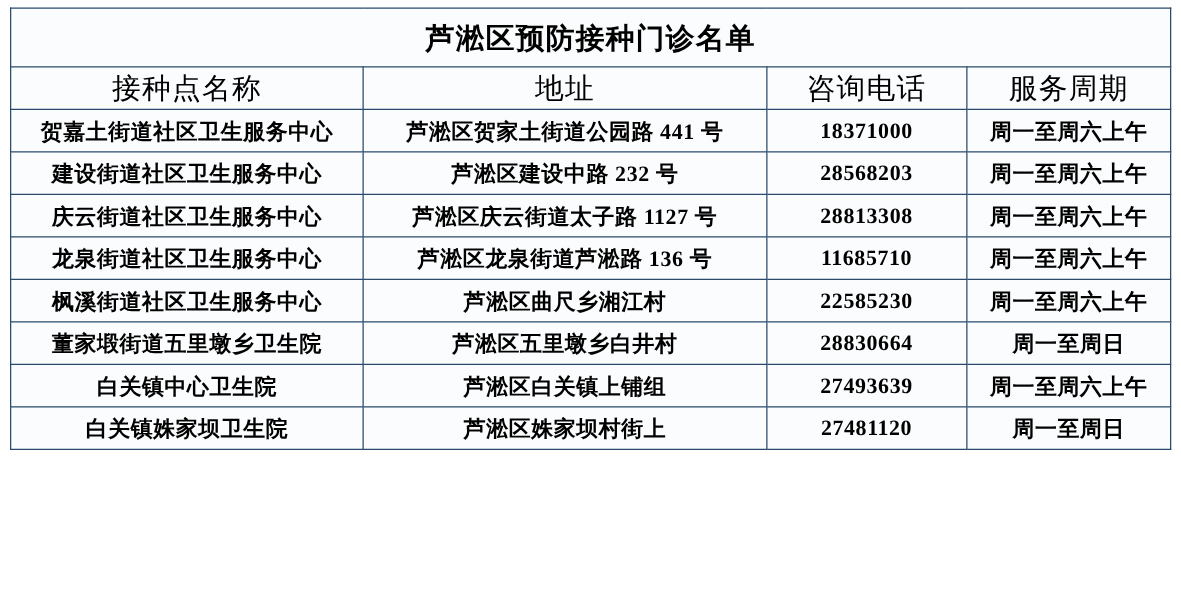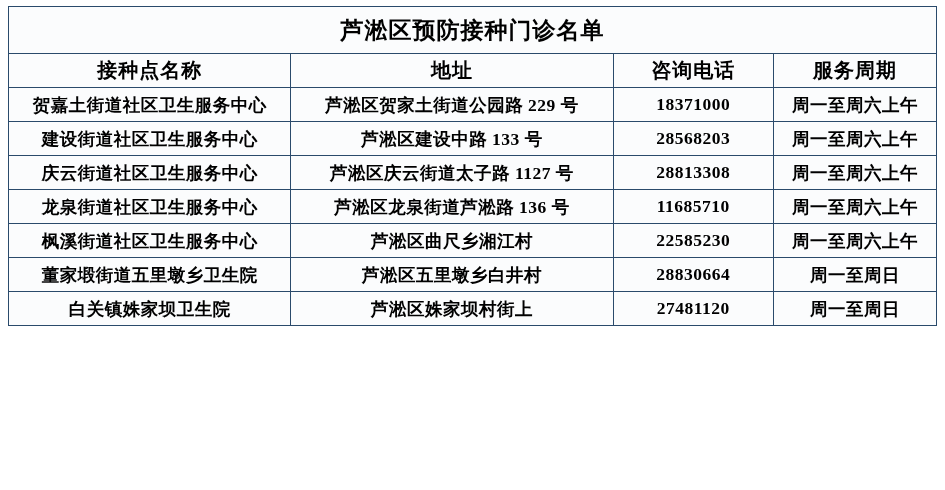--- a/index.html
+++ b/index.html
@@ -35,22 +35,22 @@
     background: #fbfcfd;
   }
   .title-cell {
     height: 46px;
     font-size: 23px;
     font-weight: bold;
     letter-spacing: 1px;
   }
   .head-cell {
     height: 33px;
-    font-size: 20px;
-    font-weight: bold;
+    font-size: 23px;
+    font-weight: normal;
     letter-spacing: 1px;
   }
   .data-cell {
     height: 33px;
     font-size: 17.5px;
     font-weight: bold;
     letter-spacing: 0.5px;
     white-space: nowrap;
     margin-left: 36px;
   }
@@ -76,27 +76,27 @@
       </tr>
       <tr>
         <th class="head-cell">接种点名称</th>
         <th class="head-cell">地址</th>
         <th class="head-cell">咨询电话</th>
         <th class="head-cell">服务周期</th>
       </tr>
 
       <tr>
         <td class="data-cell">贺嘉土街道社区卫生服务中心</td>
-        <td class="data-cell">芦淞区贺家土街道公园路 229 号</td>
+        <td class="data-cell">芦淞区贺家土街道公园路 441 号</td>
         <td class="data-cell">18371000</td>
         <td class="data-cell">周一至周六上午</td>
       </tr>
       <tr>
         <td class="data-cell">建设街道社区卫生服务中心</td>
-        <td class="data-cell">芦淞区建设中路 133 号</td>
+        <td class="data-cell">芦淞区建设中路 232 号</td>
         <td class="data-cell">28568203</td>
         <td class="data-cell">周一至周六上午</td>
       </tr>
       <tr>
         <td class="data-cell">庆云街道社区卫生服务中心</td>
         <td class="data-cell">芦淞区庆云街道太子路 1127 号</td>
         <td class="data-cell">28813308</td>
         <td class="data-cell">周一至周六上午</td>
       </tr>
       <tr>
@@ -111,20 +111,26 @@
         <td class="data-cell">22585230</td>
         <td class="data-cell">周一至周六上午</td>
       </tr>
       <tr>
         <td class="data-cell">董家塅街道五里墩乡卫生院</td>
         <td class="data-cell">芦淞区五里墩乡白井村</td>
         <td class="data-cell">28830664</td>
         <td class="data-cell">周一至周日</td>
       </tr>
       <tr>
+        <td class="data-cell">白关镇中心卫生院</td>
+        <td class="data-cell">芦淞区白关镇上铺组</td>
+        <td class="data-cell">27493639</td>
+        <td class="data-cell">周一至周六上午</td>
+      </tr>
+      <tr>
         <td class="data-cell">白关镇姝家坝卫生院</td>
         <td class="data-cell">芦淞区姝家坝村街上</td>
         <td class="data-cell">27481120</td>
         <td class="data-cell">周一至周日</td>
       </tr>
     </tbody>
   </table>
 </div>
 
 </body></html>

